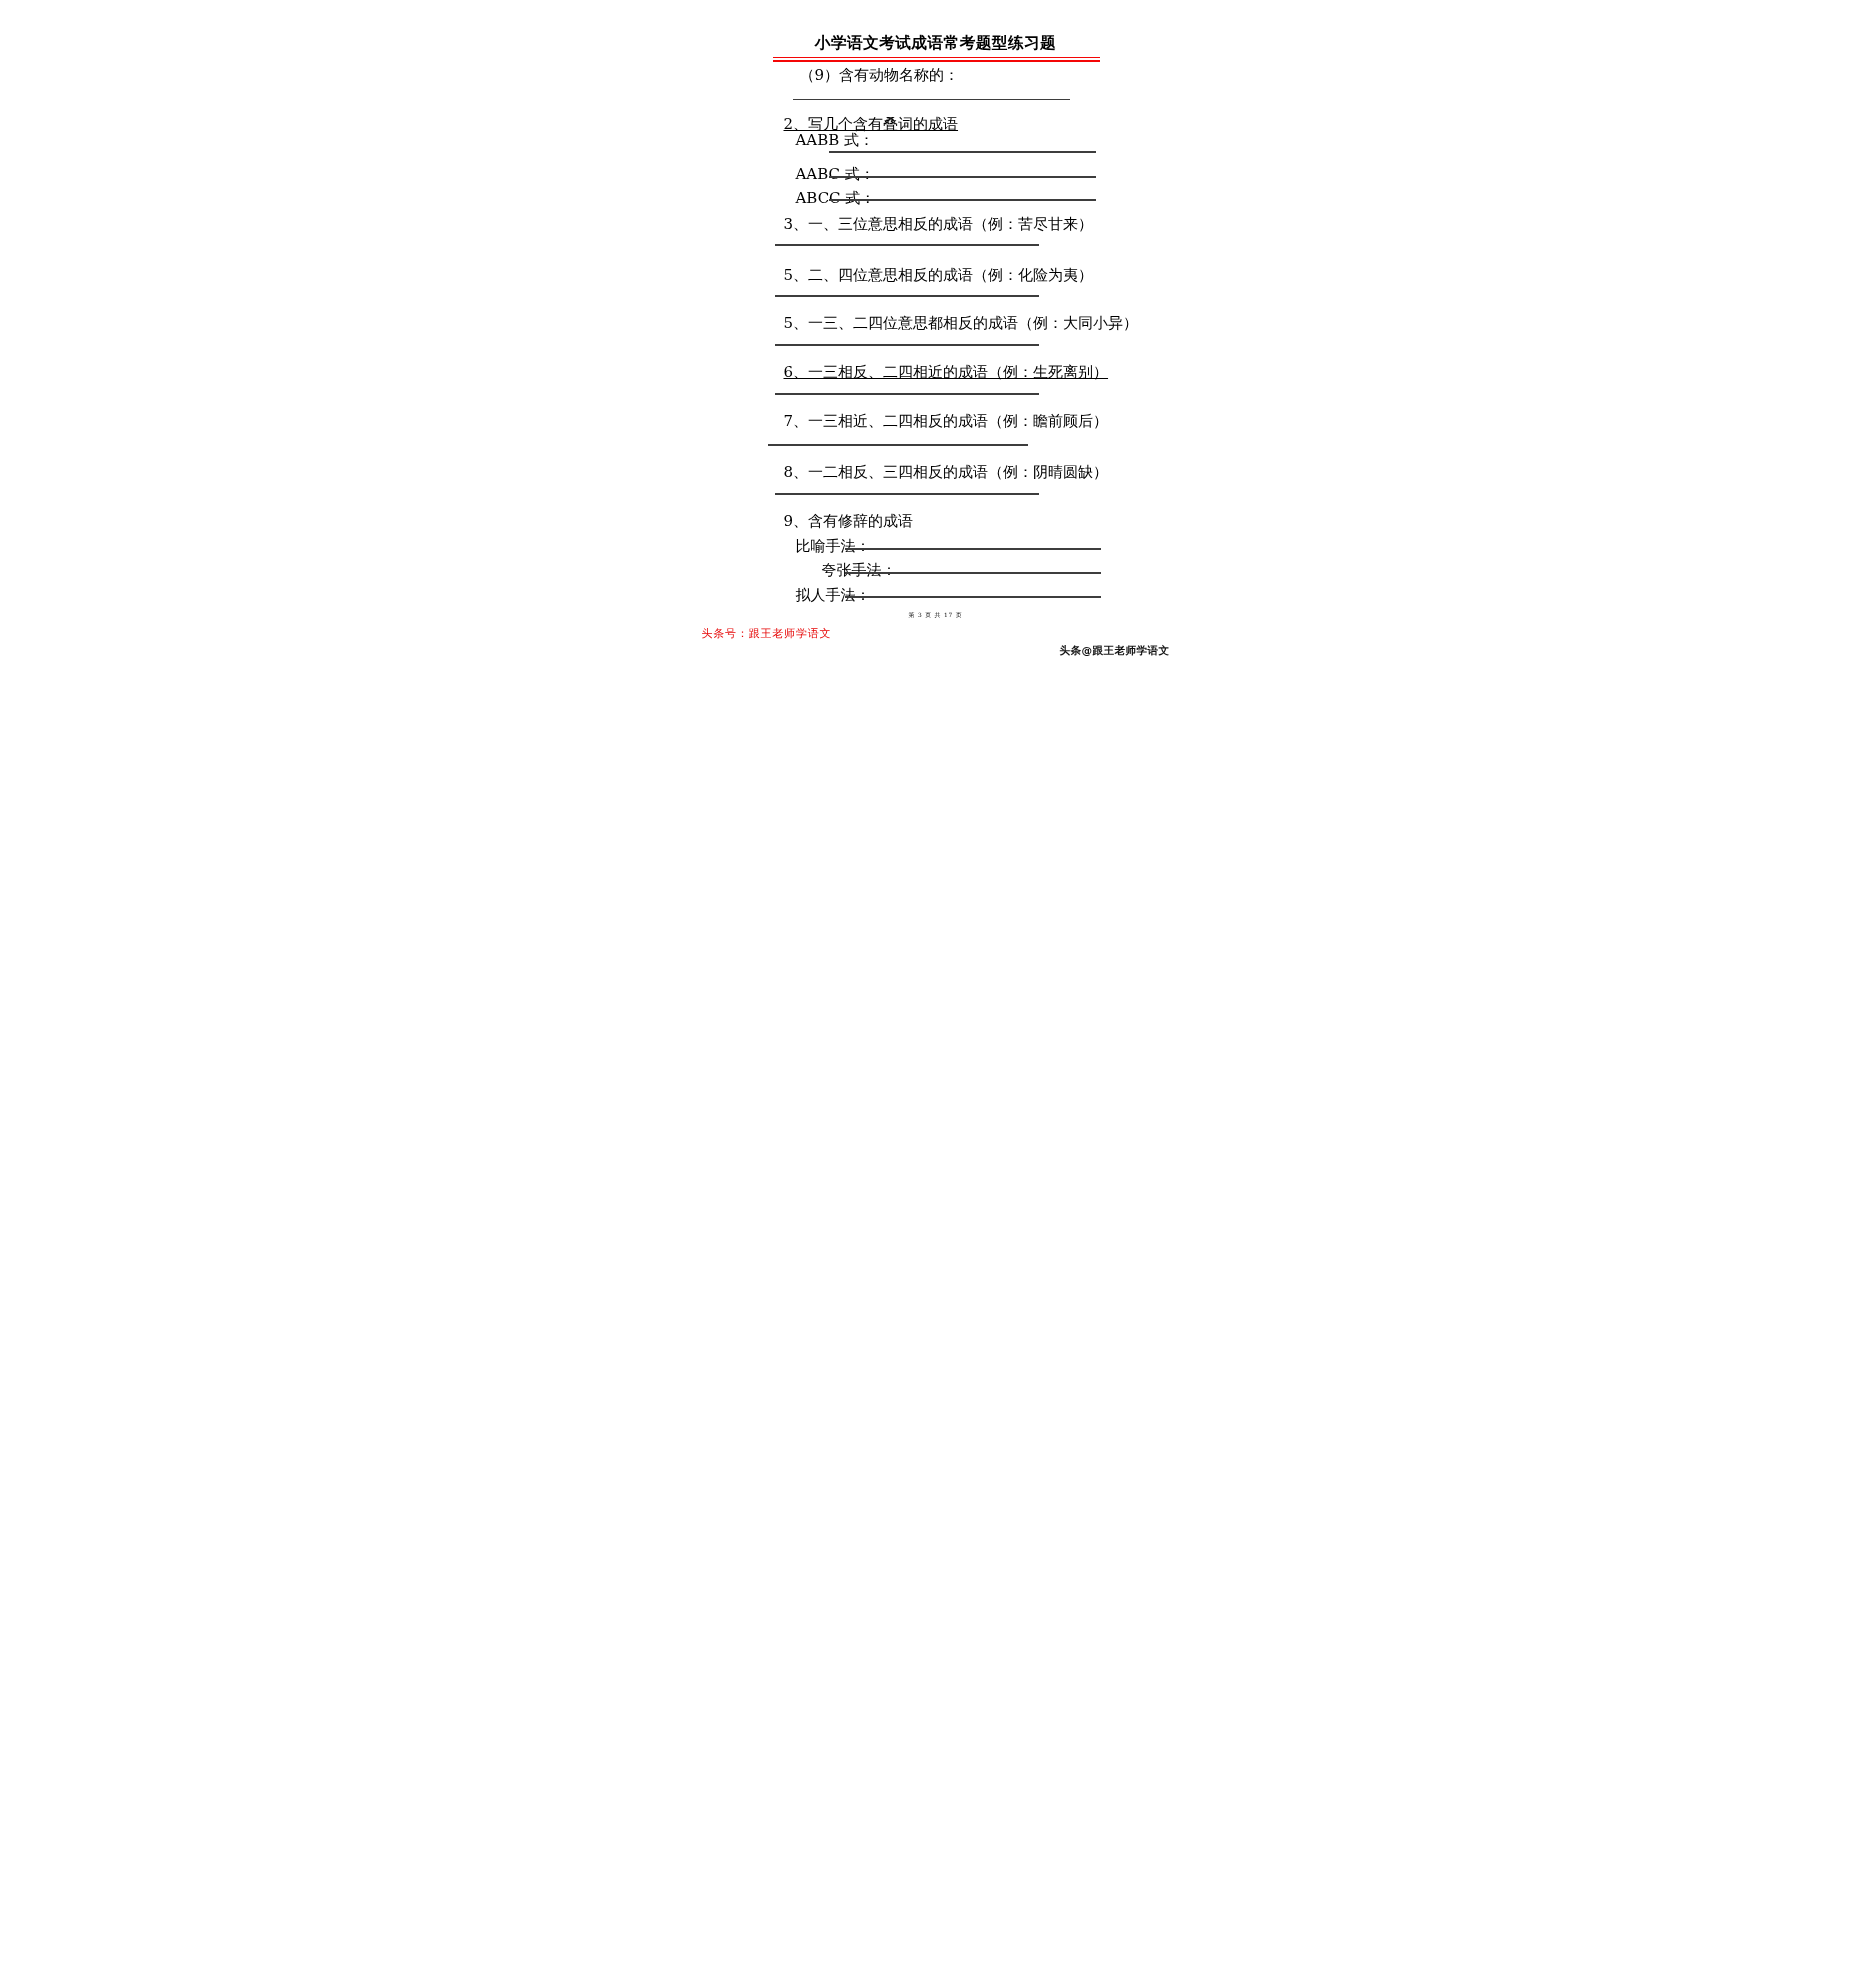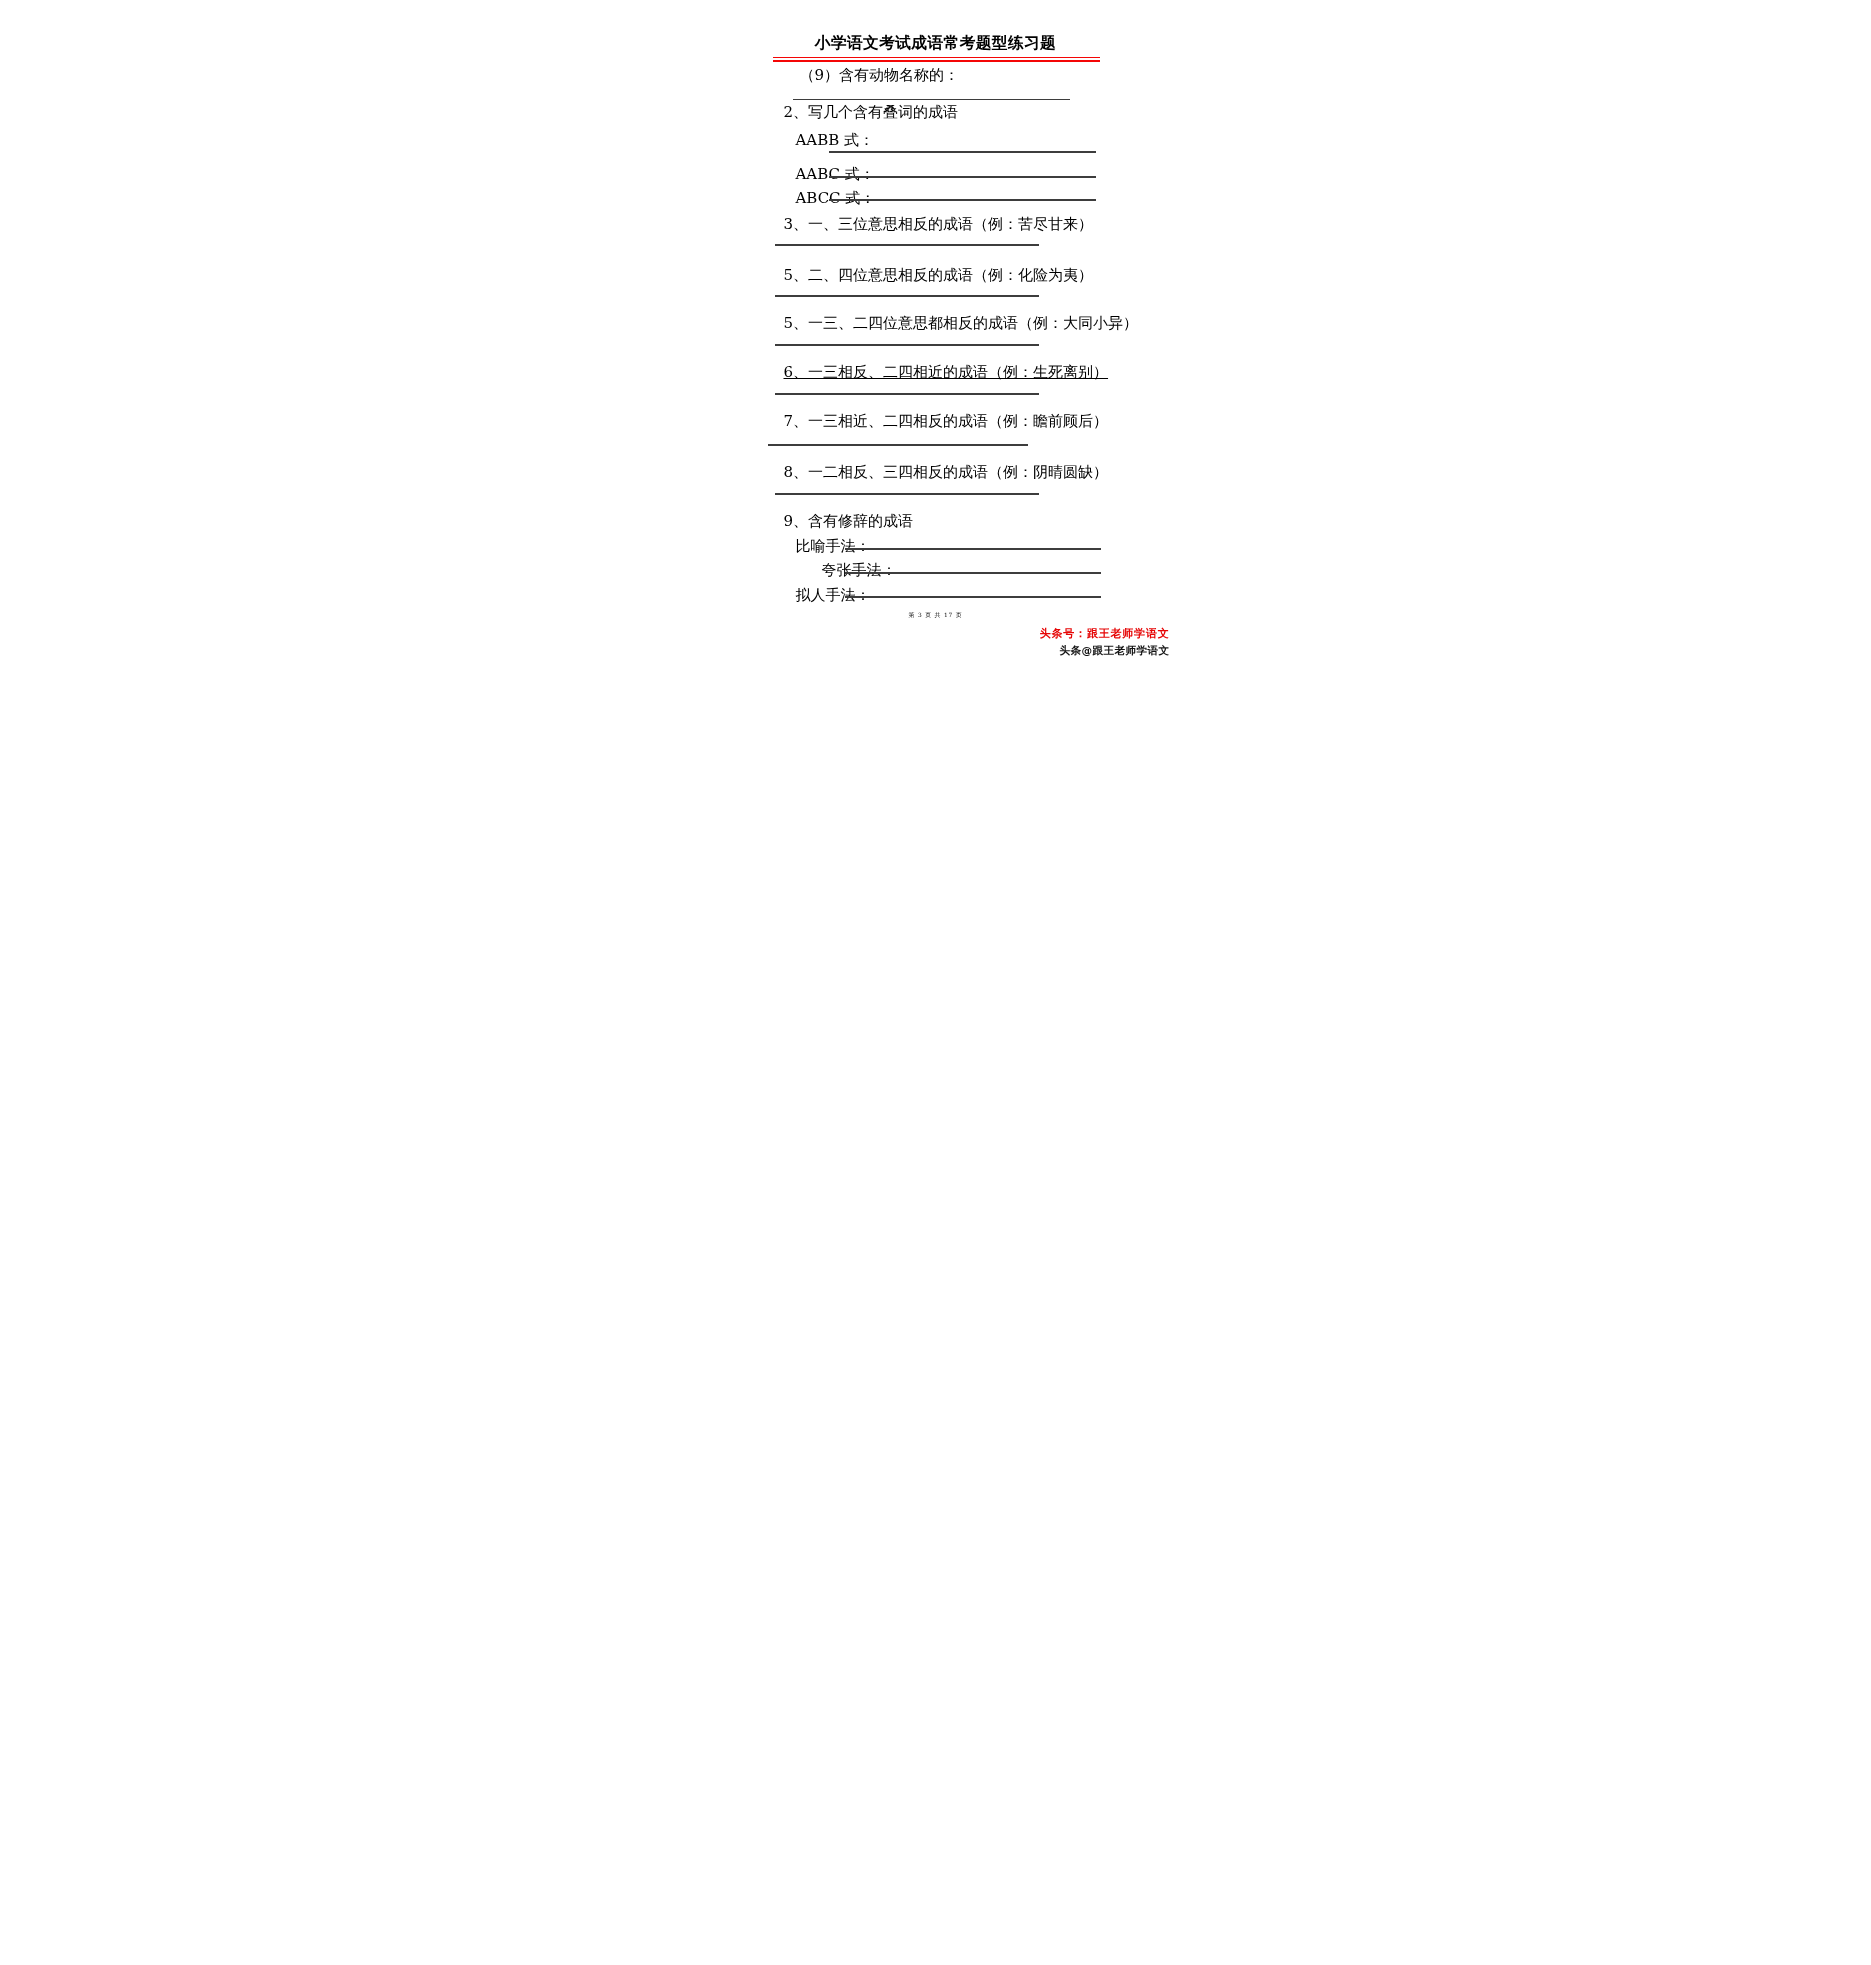--- a/index.html
+++ b/index.html
@@ -39,23 +39,23 @@
   }
   .footer-pageinfo {
     left: 0; right: 0; top: 611px;
     text-align: center;
     font-size: 5.9px;
     letter-spacing: 0.8px;
     color: #000000;
   }
   .footer-channel {
     left: 0; right: 0; top: 626px;
-    text-align: right;
+    text-align: left;
     font-size: 11px;
-    font-weight: bold;
+    font-weight: normal;
     color: #e60606;
     letter-spacing: 0.8px;
     white-space: nowrap;
   }
   .watermark {
     right: 0px; top: 644px;
     font-family: "DejaVu Sans", "Liberation Sans", sans-serif;
     font-size: 10.6px;
     font-weight: bold;
     color: #141414;
@@ -68,21 +68,21 @@
 
 <div class="page">
 
   <div class="abs doc-title">小学语文考试成语常考题型练习题</div>
   <div class="abs red-rule" style="left:71px; top:57px; width:327px; height:1.2px;"></div>
   <div class="abs red-rule" style="left:71px; top:60px; width:327px; height:2px;"></div>
 
   <div class="abs q-text" style="left:98px; top:66px;">（9）含有动物名称的：</div>
   <div class="abs blank-line" style="left:91px; top:99px; width:277px; height:1.2px;"></div>
 
-  <div class="abs q-text" style="left:82px; top:103px;">2、写几个含有叠词的成语</div>
+  <div class="abs q-text" style="left:82px; top:115px;text-decoration:underline;">2、写几个含有叠词的成语</div>
 
   <div class="abs q-text" style="left:94px; top:131px;">AABB 式：</div>
   <div class="abs blank-line" style="left:127px; top:151px; width:267px; height:1.6px;"></div>
 
   <div class="abs q-text" style="left:94px; top:165px;">AABC 式：</div>
   <div class="abs blank-line" style="left:127px; top:176px; width:267px; height:1.6px;"></div>
 
   <div class="abs q-text" style="left:94px; top:189px;">ABCC 式：</div>
   <div class="abs blank-line" style="left:127px; top:199px; width:267px; height:1.6px;"></div>
 

